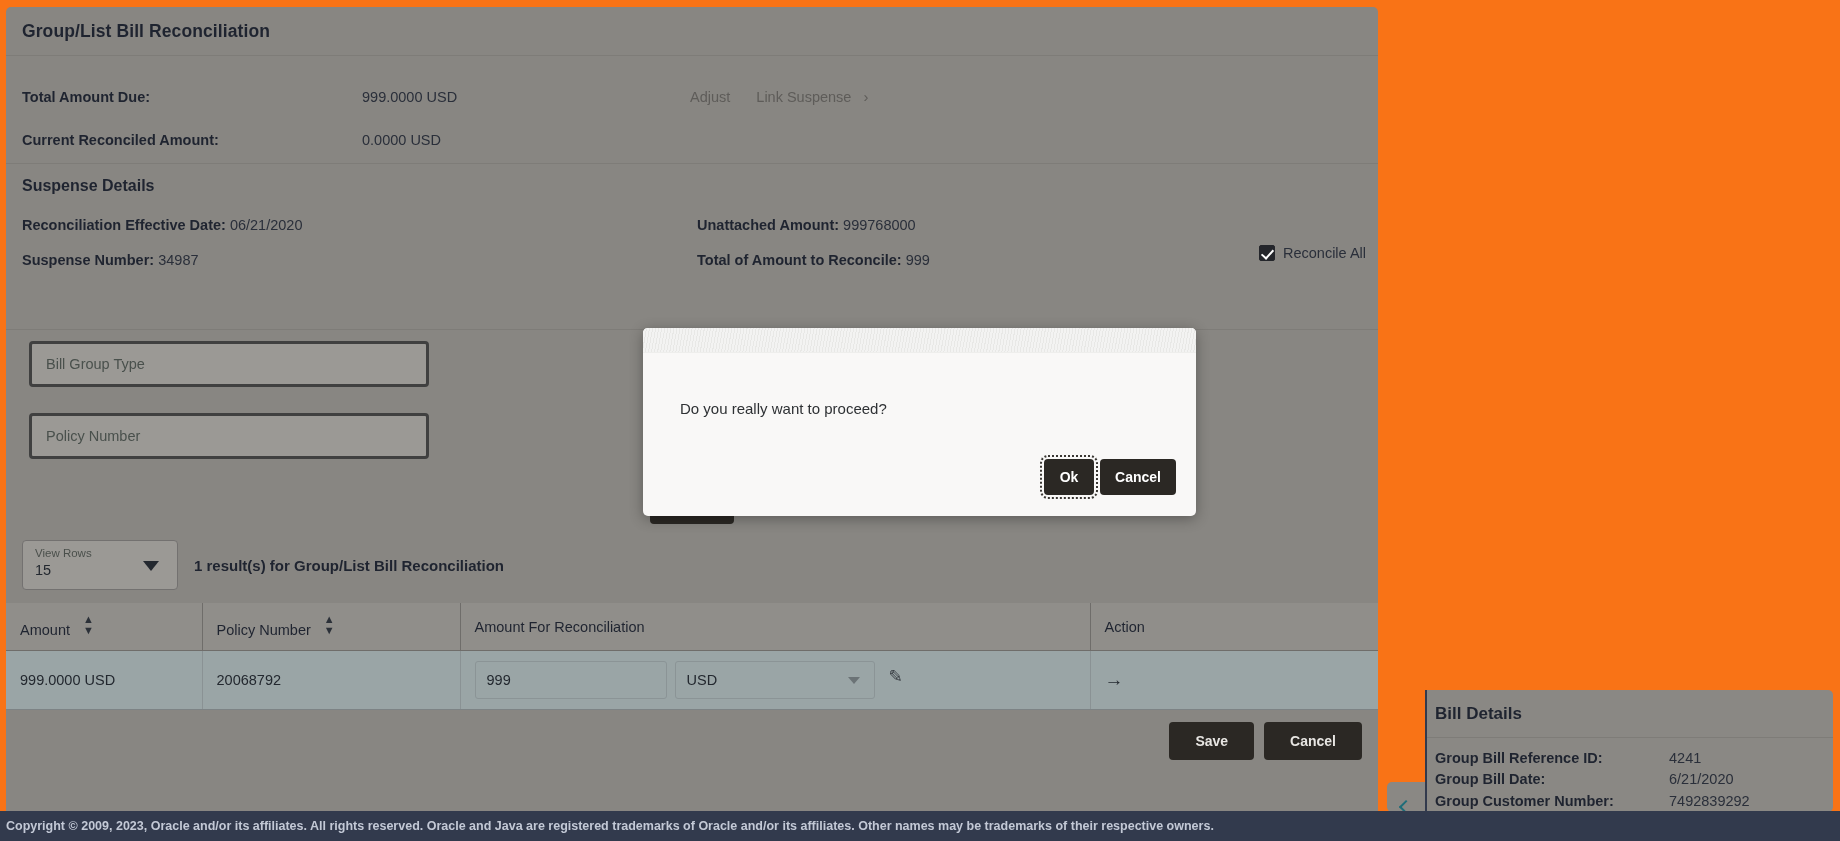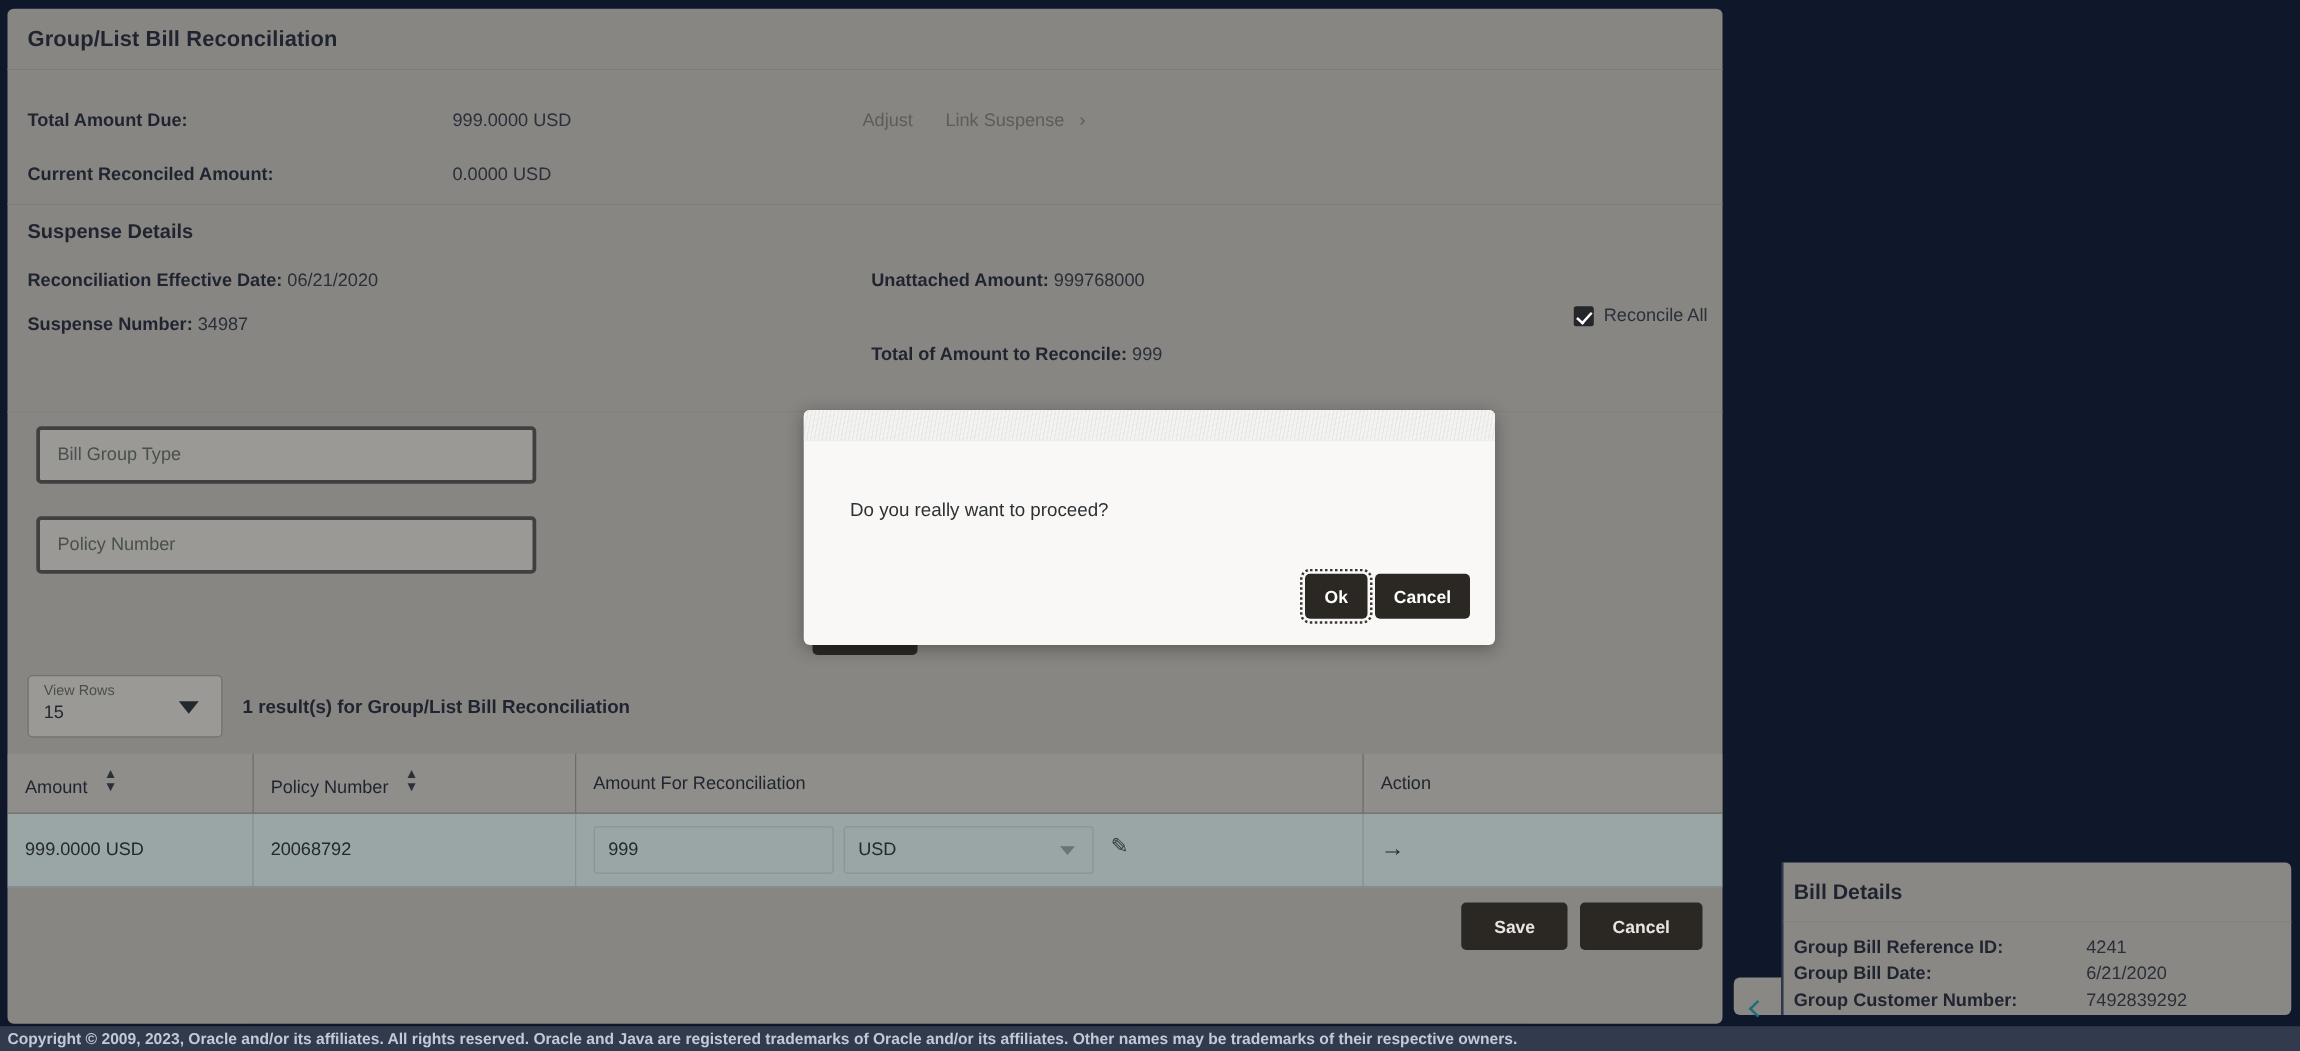--- a/index.html
+++ b/index.html
@@ -12,21 +12,21 @@
   }
   body {
     background: #323A4D;
     position: relative;
   }
 
   
   #app {
     position: absolute;
     inset: 0;
-    background: #0f172a;
+    background: #f97316;
   }
 
   
   #main-panel {
     position: absolute;
     left: 6px;
     top: 7px;
     width: 1372px;
     height: 812px;
     background: #888682;
@@ -335,21 +335,21 @@
   .right-body { padding: 10px 0 0 8px; }
   .rb-row { display: flex; line-height: 21.5px; }
   .rb-label { width: 234px; font-size: 14.5px; font-weight: bold; color: #1f2430; }
   .rb-value { font-size: 14.5px; color: #2a2f3a; }
 
   
   #footer {
     position: absolute;
     left: 0; bottom: 0;
     width: 100%;
-    height: 20px;
+    height: 30px;
     display: flex;
     align-items: center;
     background: #323A4D;
   }
   #footer .cp {
     font-size: 12.5px;
     font-weight: bold;
     color: #c3c9d6;
     padding-left: 6px;
     white-space: nowrap;
@@ -446,21 +446,21 @@
         <span>06/21/2020</span>
       </div>
       <div class="kv" style="left:16px; top:51px;">
         <b>Suspense Number:</b>
         <span>34987</span>
       </div>
       <div class="kv" style="left:691px; top:16px;">
         <b>Unattached Amount:</b>
         <span>999768000</span>
       </div>
-      <div class="kv" style="left:691px; top:51px;margin-top:24px;">
+      <div class="kv" style="left:691px; top:51px;">
         <b>Total of Amount to Reconcile:</b>
         <span>999</span>
       </div>
     </div>
 
     <div class="reconcile-all">
       <div class="cb"></div>
       <div class="lbl">Reconcile All</div>
     </div>
 

